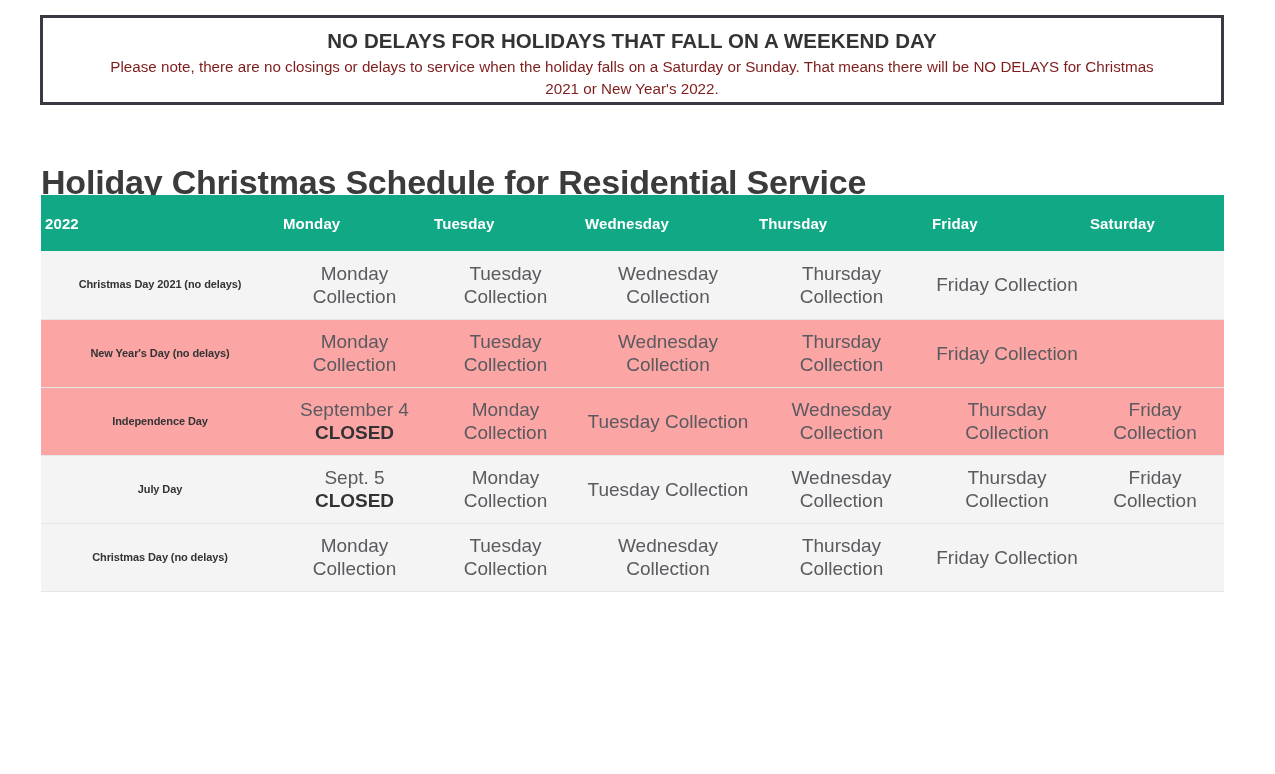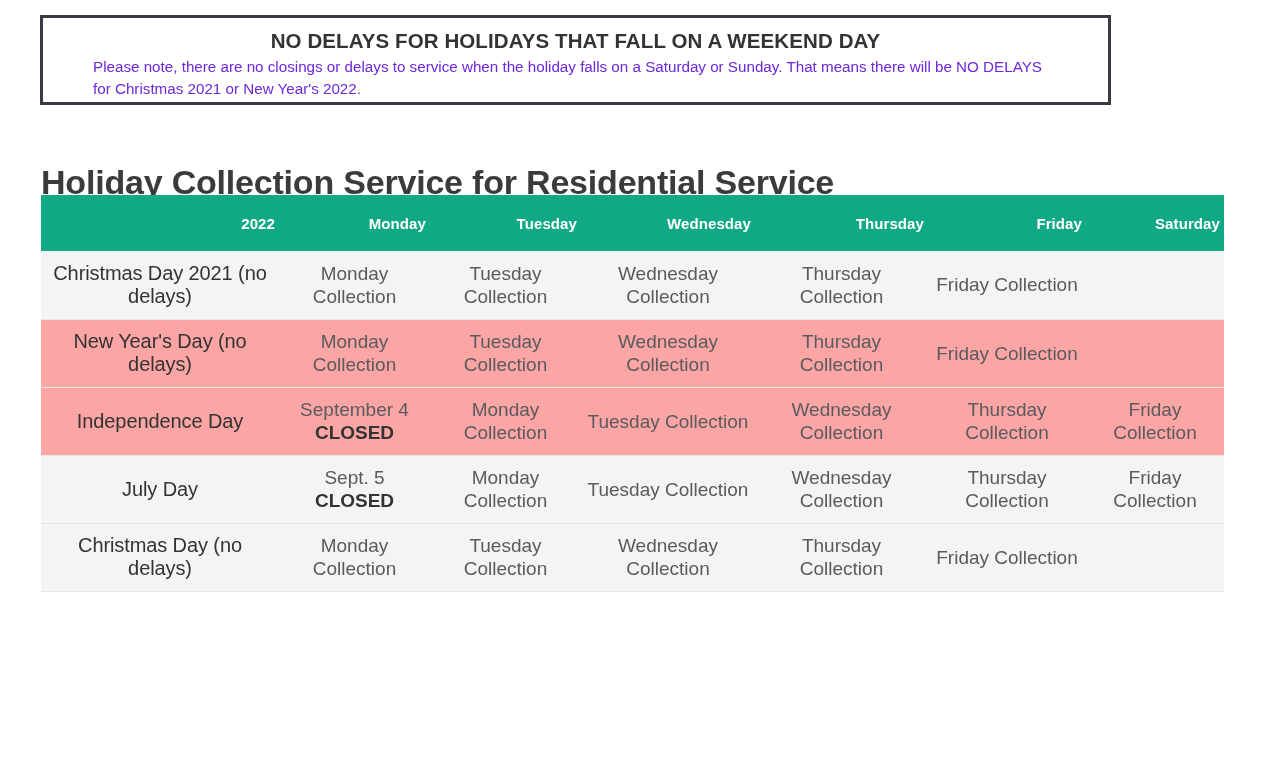--- a/index.html
+++ b/index.html
@@ -12,40 +12,40 @@
     height: 774px;
     font-family: "Liberation Sans", sans-serif;
     overflow: hidden;
   }
 
   
   #notice-banner {
     position: absolute;
     left: 40px;
     top: 15px;
-    width: 1071px;
+    width: 1184px;
     height: 90px;
     border: 3px solid #3a3a44;
     background: #ffffff;
     box-sizing: border-box;
     padding: 10px 12px 0 12px;
   }
   #notice-heading {
     text-align: center;
     font-size: 20.5px;
     font-weight: bold;
     color: #333333;
     letter-spacing: 0.1px;
     line-height: 26px;
     white-space: nowrap;
   }
   #notice-body {
-    text-align: left;
+    text-align: center;
     font-size: 15.2px;
-    color: #6d28d9;
+    color: #7f1d1d;
     line-height: 22px;
     margin-top: 2px;
     padding: 0 38px;
   }
 
   
   #page-title {
     position: absolute;
     left: 41px;
     top: 138px;
@@ -68,41 +68,41 @@
     border-collapse: collapse;
     width: 1183px;
     table-layout: fixed;
   }
   table.schedule thead th {
     background: #11a886;
     color: #ffffff;
     font-size: 15px;
     font-weight: bold;
     height: 56px;
-    text-align: right;
+    text-align: left;
     vertical-align: middle;
     padding: 0 4px;
     border: none;
     letter-spacing: 0.1px;
   }
   table.schedule tbody td {
     font-size: 19px;
     color: #5a5a5f;
     text-align: center;
     vertical-align: middle;
     height: 68px;
     padding: 4px 6px;
     line-height: 23px;
     border-bottom: 1px solid #e6e6e6;
     box-sizing: border-box;
   }
   table.schedule tbody td.holiday-name {
-    font-weight: normal;
+    font-weight: bold;
     color: #333333;
-    font-size: 20px;
+    font-size: 11px;
     line-height: 23px;
     letter-spacing: -0.1px;
   }
   table.schedule tbody tr.alt td {
     background: #f4f4f4;
   }
   table.schedule tbody tr:not(.alt) td {
     background: #fca5a5;
   }
   .closed-tag {
@@ -121,21 +121,21 @@
   .col-sat       { width: 138px; }
 </style>
 </head>
 <body>
 
 <div id="notice-banner">
   <div id="notice-heading">NO DELAYS FOR HOLIDAYS THAT FALL ON A WEEKEND DAY</div>
   <div id="notice-body">Please note, there are no closings or delays to service when the holiday falls on a Saturday or Sunday. That means there will be NO DELAYS for Christmas 2021 or New Year's 2022.</div>
 </div>
 
-<h1 id="page-title">Holiday Collection Service for Residential Service</h1>
+<h1 id="page-title">Holiday Christmas Schedule for Residential Service</h1>
 
 <div id="schedule-table-wrap">
   <table class="schedule">
     <colgroup>
       <col class="col-holiday">
         <col class="col-mon">
         <col class="col-tue">
       <col class="col-wed">
         <col class="col-thu">
         <col class="col-fri">

